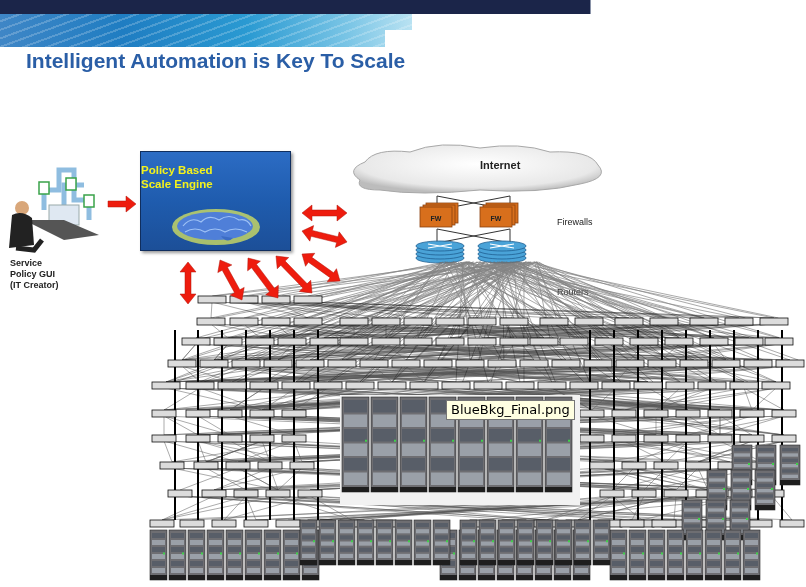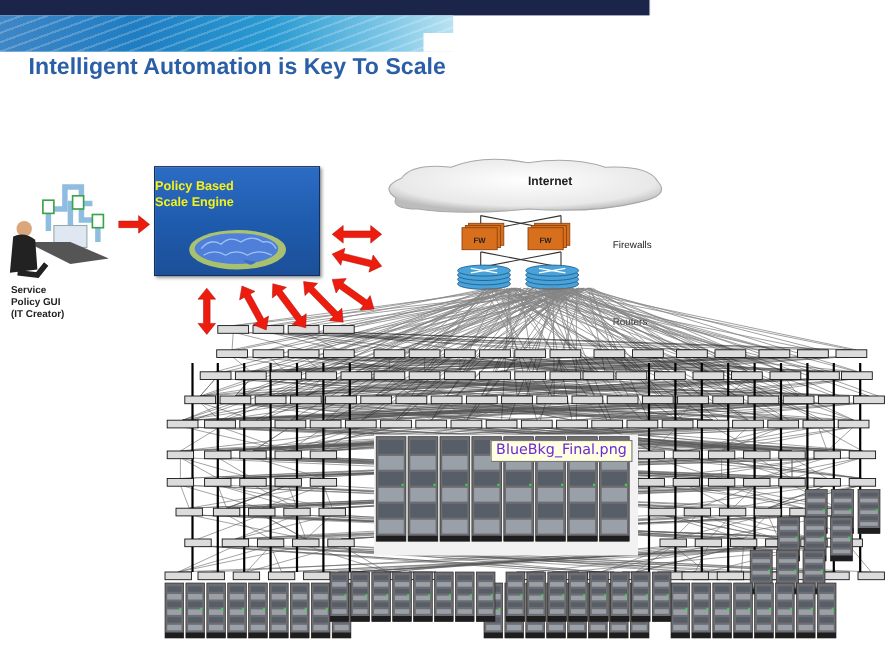--- a/index.html
+++ b/index.html
@@ -24,21 +24,21 @@
             border:1px solid #102e5e; box-shadow:2px 2px 3px rgba(0,0,0,0.4); }
   .engine-text { position:absolute; left:0; top:11px; width:100%; text-align:left; color:#f4f21c;
             font-size:11.5px; font-weight:bold; line-height:14px; }
   .brain { position:absolute; left:30px; top:56px; width:90px; height:38px; }
 
   .cloud { position:absolute; left:340px; top:140px; width:270px; height:58px; }
   .cloud-label { position:absolute; left:448px; top:159px; font-size:11px; font-weight:bold; color:#222;padding-left:32px; }
   .side-label { position:absolute; font-size:9px; color:#222; }
 
   .tooltip { position:absolute; left:446px; top:400px; padding:1px 4px; background:#ffffe1; border:1px solid #767676;
-             font-size:13px; color:#6d28d9; font-family:"DejaVu Sans", sans-serif; line-height:16px; }
+             font-size:13px; color:#000000; font-family:"DejaVu Sans", sans-serif; line-height:16px; }
   svg { position:absolute; left:0; top:0; }
 </style>
 </head>
 <body>
 
 <div class="topbar"></div>
 <div class="topbar-edge"></div>
 <div class="banner">
     <div class="digits"></div>
   </div>

